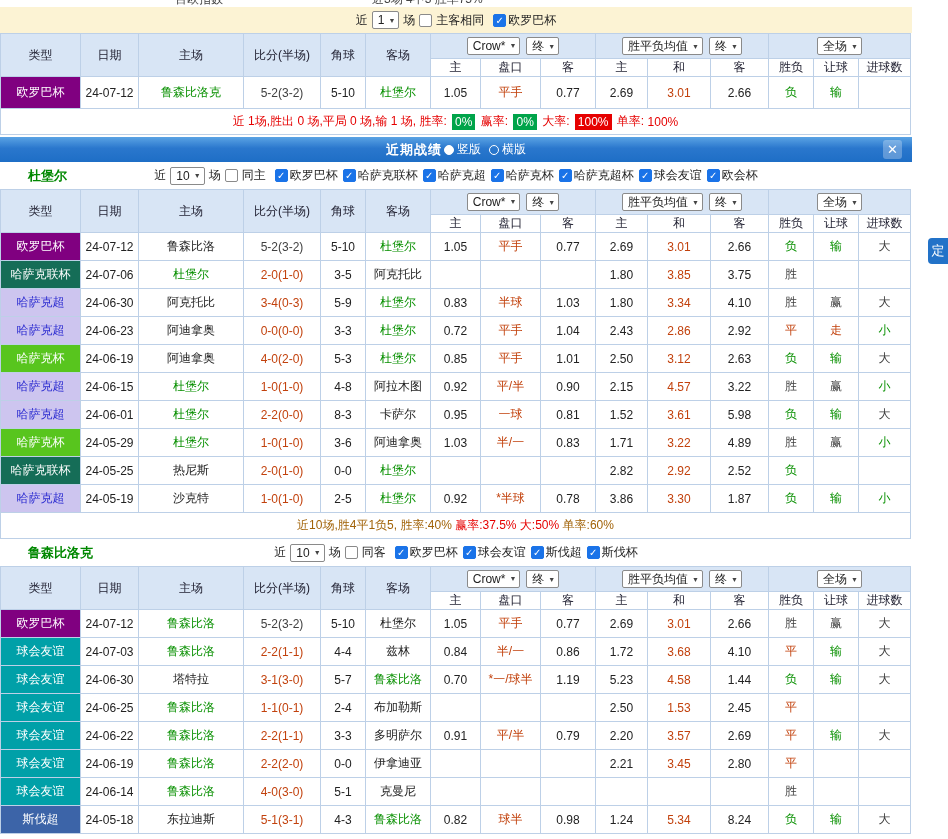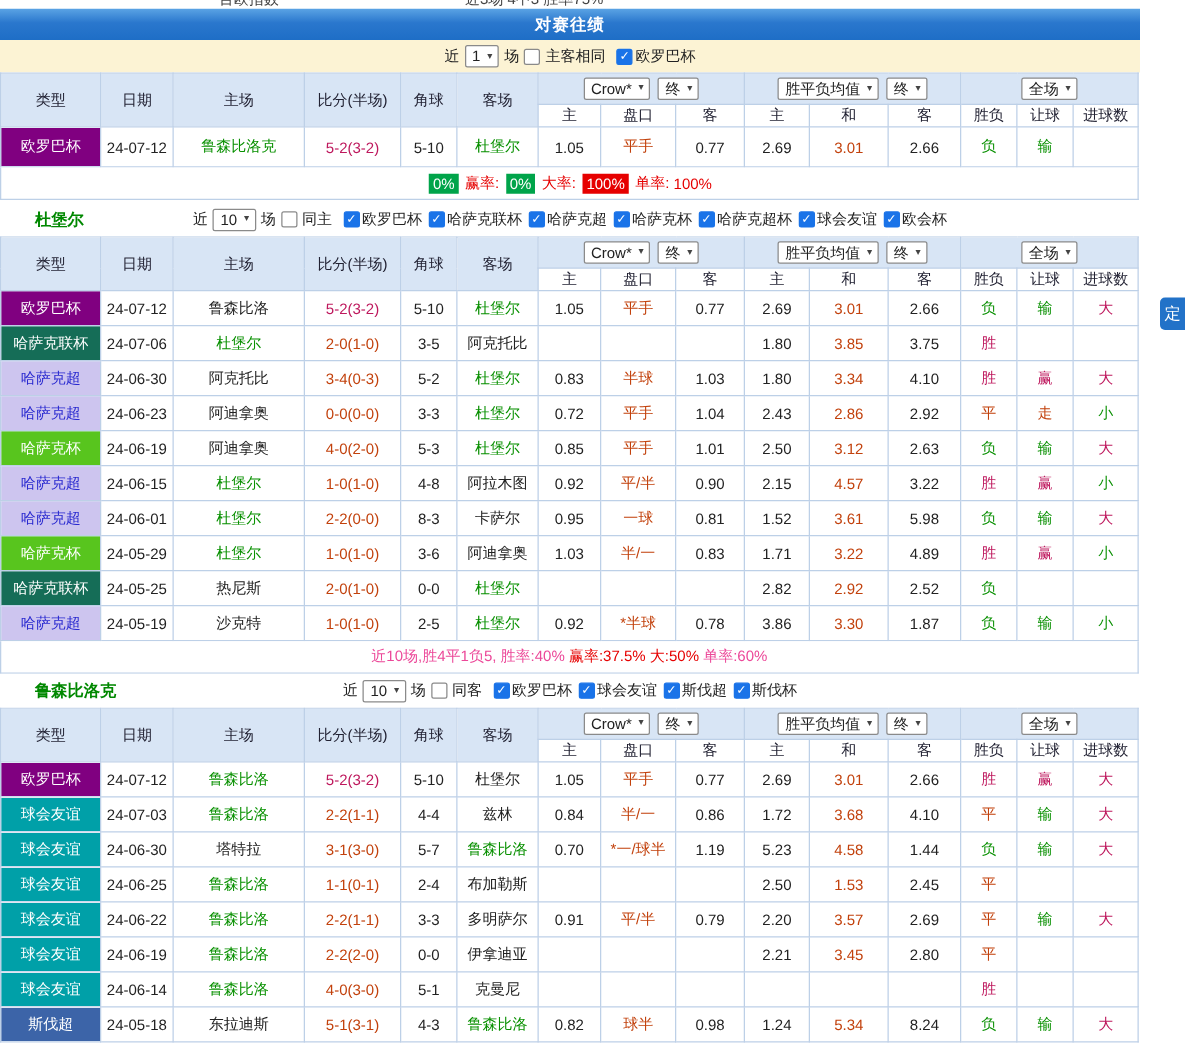--- a/index.html
+++ b/index.html
@@ -37,46 +37,43 @@
   .cb-lb{margin-left:2px}
 
   table.grid{border-collapse:collapse;table-layout:fixed;width:911px;background:#fff}
   .grid th,.grid td{border:1px solid #bdd0e7;text-align:center;vertical-align:middle;padding:0;
     overflow:hidden;white-space:nowrap;font-weight:normal}
   .hr1 th{background:#d8e5f5;height:24px;font-size:12px;color:#223}
   .hr2 th{background:#fff;height:16px;font-size:12px;color:#223}
   .grp-sel{margin:0 3px}
   .rh31 td{height:31px}
   .rh27 td{height:27px}
-  .t-red{color:#be185d}.t-blue{color:#c2410c}.t-green{color:#089000}
+  .t-red{color:#404040}.t-blue{color:#c2410c}.t-green{color:#089000}
   .summary{width:909px;border:1px solid #bdd0e7;border-top:none;height:25px;display:flex;align-items:center;
     justify-content:center;font-size:12px;background:#fff}
   .badge-green{background:#00a44a;color:#fff;padding:1px 3px;margin:0 2px}
   .badge-red{background:#e60000;color:#fff;padding:1px 3px;margin:0 2px}
   .seg-red{color:#e60000;white-space:pre}
-  .seg-blue{color:#ec4899;white-space:pre}
+  .seg-blue{color:#a16207;white-space:pre}
   .gap{height:2px}
   .side-tab{position:absolute;left:928px;top:238px;width:20px;height:26px;background:#2272c8;color:#fff;
     display:flex;align-items:center;justify-content:center;font-size:13px;border-radius:4px 0 0 4px;cursor:pointer}
 </style>
 </head>
 <body>
 
 <div class="stage">
 
   <div class="top-strip">
     <span class="frag f1">百欧指数</span>
     <span class="frag f2">近3场 4中3 胜率75%</span>
   </div>
 
   <div class="content">
 
-    <div class="bar">
-      <span class="bar-title">对赛往绩</span>
-    </div>
 
     <div class="filter cream">
       <span>近</span>
       <span class="sel">
         <span class="sel-v">1</span>
           <span class="ar">▼</span>
       </span>
       <span>场</span>
       <span class="cb"></span>
       <span>主客相同</span>
@@ -159,31 +156,40 @@
             <td>2.69</td>
             <td class="t-blue">3.01</td>
             <td>2.66</td>
             <td class="t-green">负</td>
             <td class="t-green">输</td>
             <td></td>
           </tr>
         </tbody>
     </table>
     <div class="summary">
+        <span class="seg-red">近 1场,胜出 0 场,平局 0 场,输 1 场, 胜率: </span>
         <span class="badge-green">0%</span>
         <span class="seg-red"> 赢率: </span>
         <span class="badge-green">0%</span>
         <span class="seg-red"> 大率: </span>
         <span class="badge-red">100%</span>
         <span class="seg-red"> 单率: </span>
         <span class="seg-red">100%</span>
       </div>
 
     <div class="gap"></div>
 
+    <div class="bar">
+      <span class="bar-title">近期战绩</span>
+      <span class="radio on"></span>
+      <span class="bar-opt">竖版</span>
+      <span class="radio"></span>
+      <span class="bar-opt">横版</span>
+      <span class="close">✕</span>
+    </div>
 
     <div class="filter teamrow">
       <span class="team-name">杜堡尔</span>
       <span class="flt-center">
         <span>近</span>
         <span class="sel">
           <span class="sel-v">10</span>
             <span class="ar">▼</span>
         </span>
         <span>场</span>
@@ -312,21 +318,21 @@
             <td>3.75</td>
             <td class="t-red">胜</td>
             <td></td>
             <td></td>
           </tr>
           <tr>
             <td style="background: rgb(205, 197, 239); color: rgb(42, 42, 208);">哈萨克超</td>
             <td>24-06-30</td>
             <td>阿克托比</td>
             <td class="t-blue">3-4(0-3)</td>
-            <td>5-2</td>
+            <td>5-9</td>
             <td class="t-green">杜堡尔</td>
             <td>0.83</td>
             <td class="t-blue">半球</td>
             <td>1.03</td>
             <td>1.80</td>
             <td class="t-blue">3.34</td>
             <td>4.10</td>
             <td class="t-red">胜</td>
             <td class="t-red">赢</td>
             <td class="t-red">大</td>

